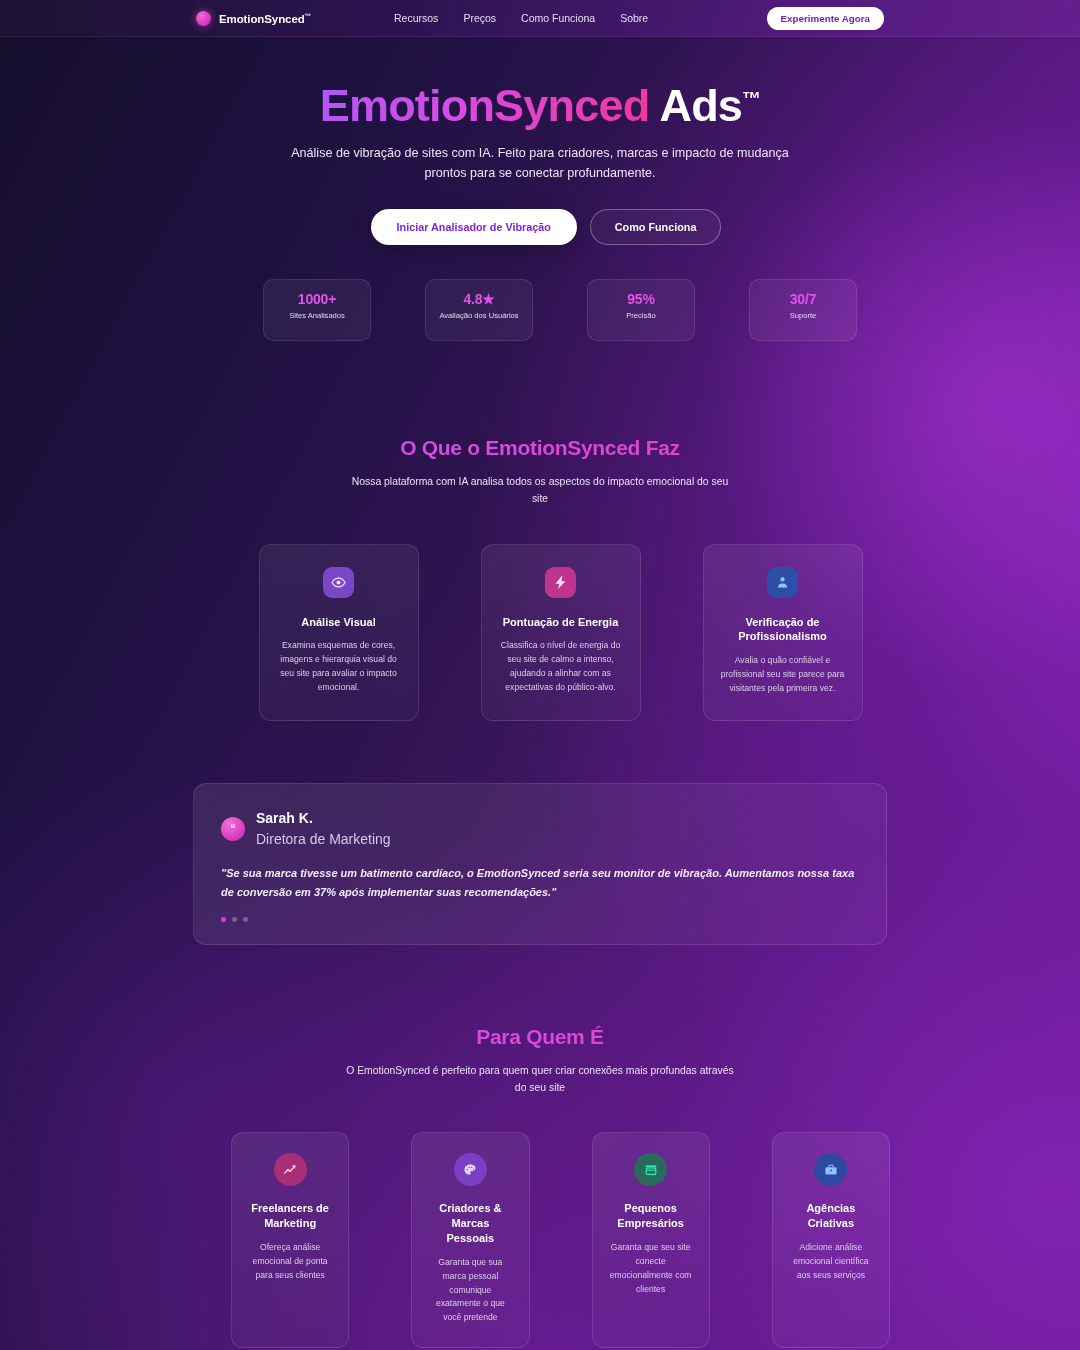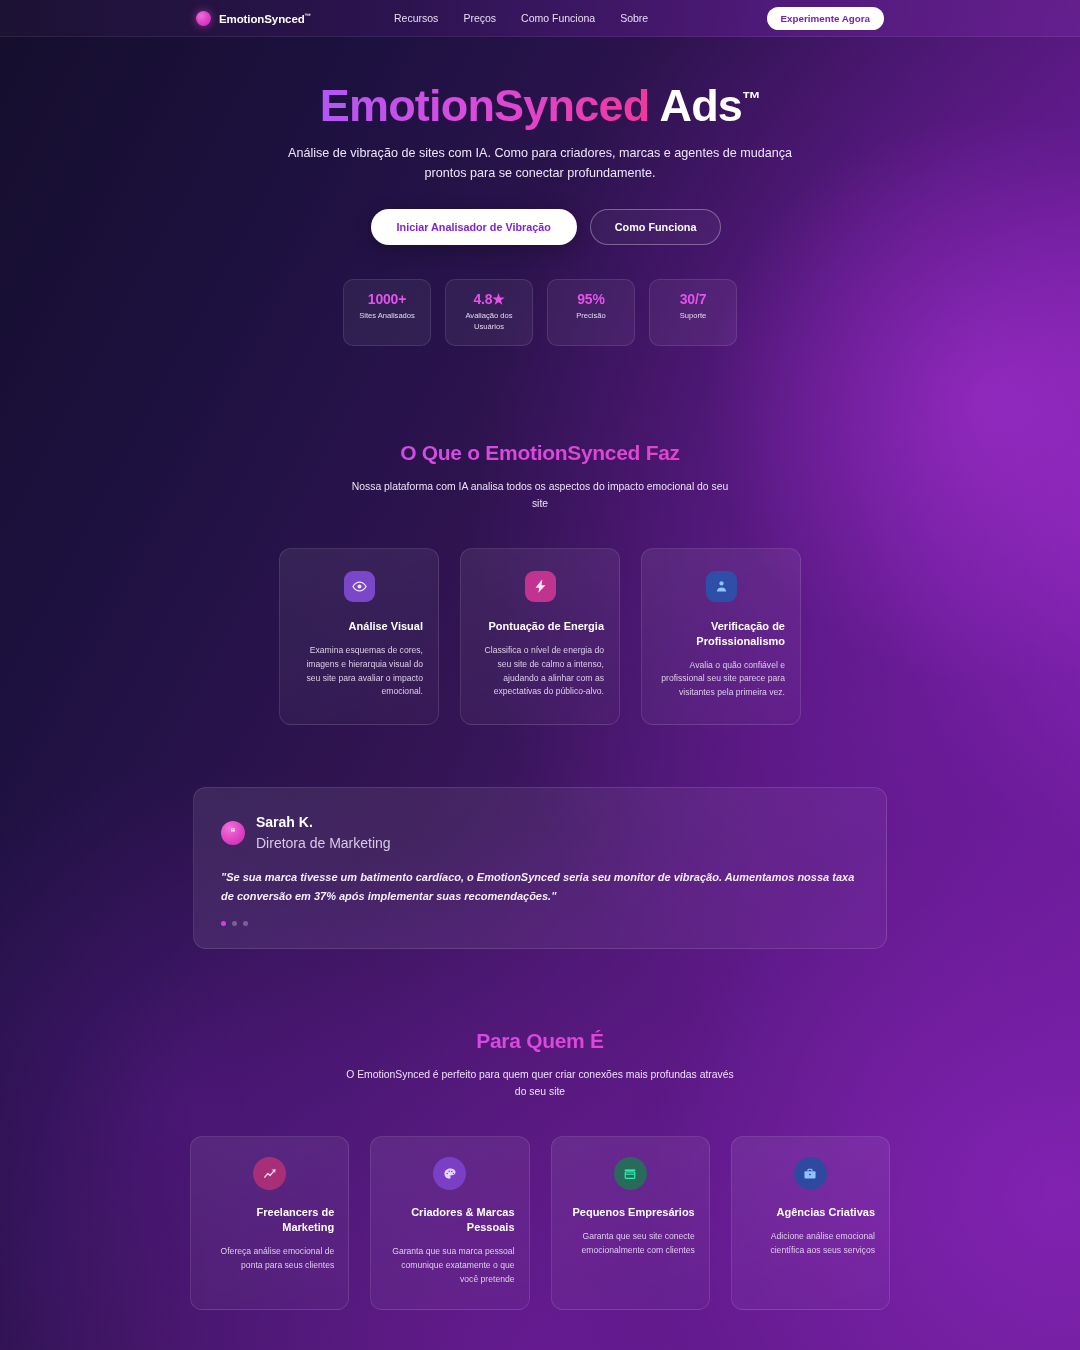--- a/index.html
+++ b/index.html
@@ -64,43 +64,45 @@
     box-shadow:0 4px 18px rgba(0,0,0,0.25);
   }
   .btn-ghost {
     background:rgba(255,255,255,0.04); color:#ffffff; font-size:10.8px; font-weight:bold;
     padding:11px 24px; border-radius:999px; border:1px solid rgba(255,255,255,0.32); cursor:pointer;
   }
 
   
   .stats { position:relative; z-index:2; margin-top:34px; display:flex; justify-content:center; gap:14px; }
   .stat {
-    width:88px; min-height:62px; border-radius:10px; padding:11px 6px 12px;
+    width:108px; min-height:62px; border-radius:10px; padding:11px 6px 12px;
     background:rgba(255,255,255,0.055);
     border:1px solid rgba(255,255,255,0.10);
     text-align:center;
+    margin-left:40px;
   }
   .stat-value { font-size:14px; font-weight:bold; color:#e352ea; letter-spacing:-0.2px; }
   .stat-label { margin-top:4px; font-size:7.6px; line-height:1.4; color:#e3d5ee; }
 
   
   .section { position:relative; z-index:2; text-align:center; }
   .section h2 {
     font-size:21px; font-weight:bold; letter-spacing:-0.3px;
     background: linear-gradient(92deg, #b257f5 0%, #db49dd 48%, #f0379e 100%);
     -webkit-background-clip:text; background-clip:text; color:transparent;
   }
   .section p.lead { margin:13px auto 0; width:390px; font-size:10.4px; line-height:1.65; color:#ece1f6; }
 
   .cards { margin:36px auto 0; width:700px; display:flex; gap:21px; justify-content:center; }
   .card {
     width:160px; border-radius:12px; padding:22px 15px 24px;
     background: linear-gradient(160deg, rgba(255,255,255,0.075) 0%, rgba(255,255,255,0.025) 100%);
     border:1px solid rgba(255,255,255,0.11);
-    text-align:right;
+    text-align:center;
+    margin-left:41px;
   }
   .card-ico {
     width:31px; height:31px; border-radius:9px; margin:0 auto 17px;
     display:flex; align-items:center; justify-content:center;
   }
   .card-ico svg { width:15px; height:15px; }
   .card h3 { font-size:11px; font-weight:bold; line-height:1.35; color:#ffffff; }
   .card p { margin-top:10px; font-size:8.6px; line-height:1.62; color:#ddcfea; }
 
   .cards-round .card { padding:20px 14px 22px; }
@@ -154,21 +156,21 @@
     </div>
     <button class="nav-cta">Experimente Agora</button>
   </div>
 </nav>
 
 <section class="hero">
   <h1>
     <span class="g">EmotionSynced</span>
     <span class="w">Ads</span><sup class="w">™</sup>
   </h1>
-  <p class="sub">Análise de vibração de sites com IA. Como para criadores, marcas e agentes de mudança prontos para se conectar profundamente.</p>
+  <p class="sub">Análise de vibração de sites com IA. Feito para criadores, marcas e impacto de mudança prontos para se conectar profundamente.</p>
   <div class="hero-btns">
     <button class="btn-primary">Iniciar Analisador de Vibração</button>
     <button class="btn-ghost">Como Funciona</button>
   </div>
 </section>
 
 <section class="stats">
   <div class="stat">
     <div class="stat-value">1000+</div>
     <div class="stat-label">Sites Analisados</div>

